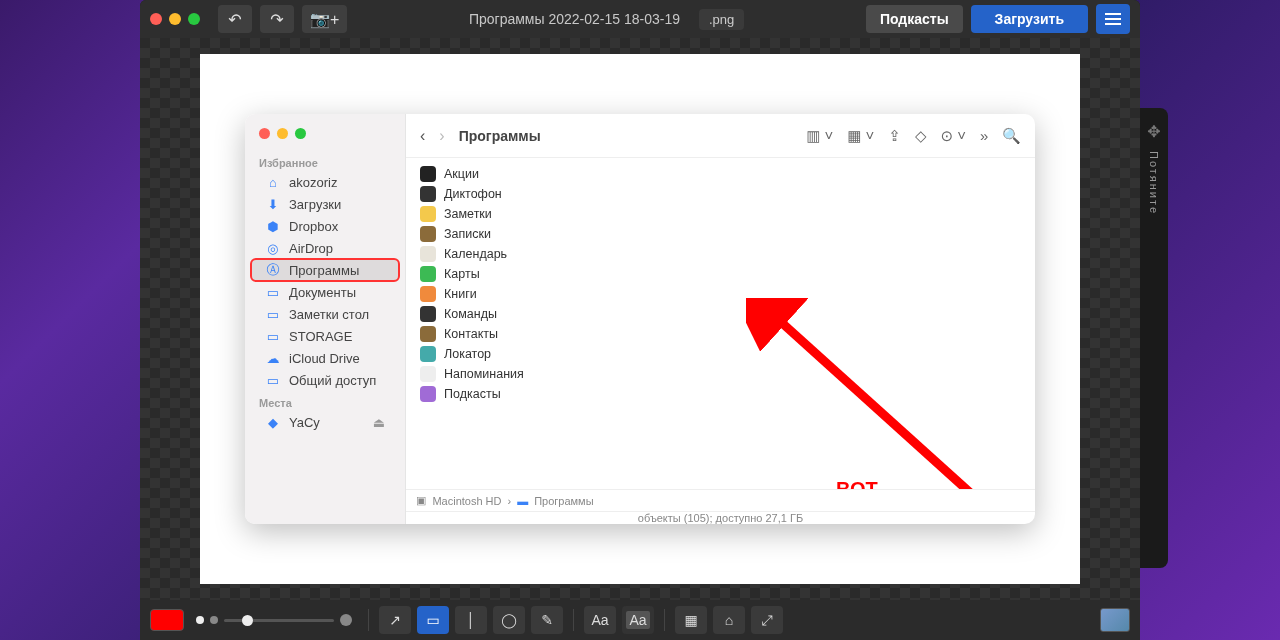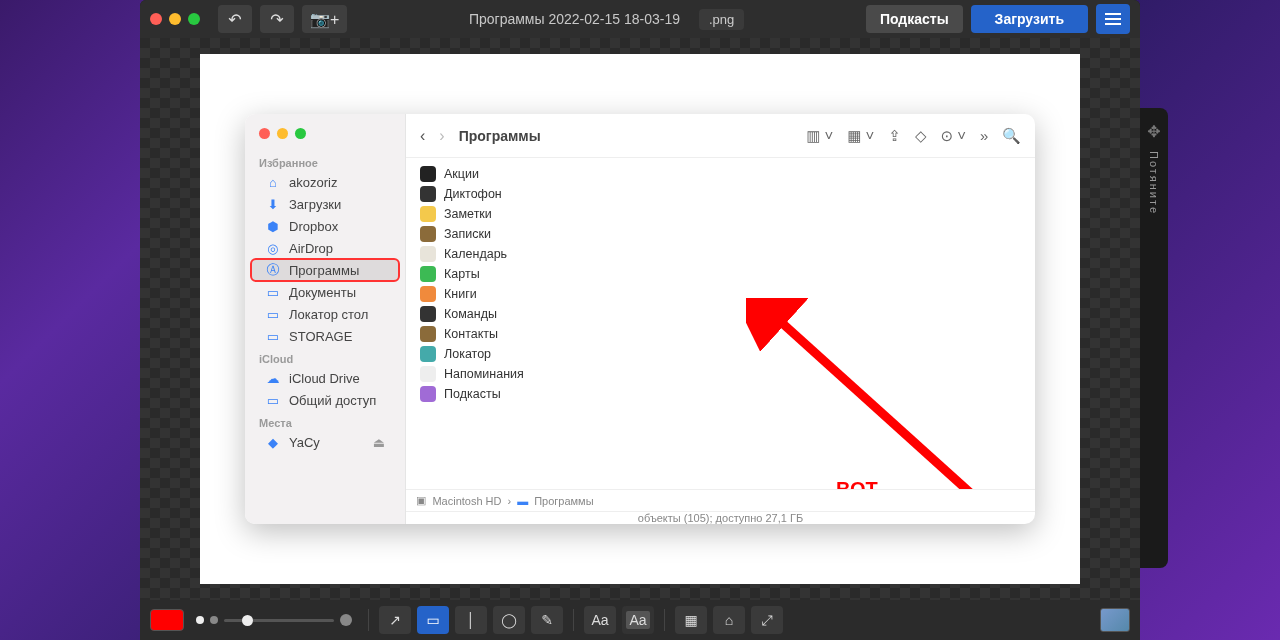--- a/index.html
+++ b/index.html
@@ -156,28 +156,27 @@
               <div class="sitem sel">
                 <span class="ic">Ⓐ</span>
                 <span>Программы</span>
               </div>
               <div class="sitem">
                 <span class="ic">▭</span>
                 <span>Документы</span>
               </div>
               <div class="sitem">
                 <span class="ic">▭</span>
-                <span>Локатор стол</span>
+                <span>Заметки стол</span>
               </div>
               <div class="sitem">
                 <span class="ic">▭</span>
                 <span>STORAGE</span>
               </div>
             </div>
-          <div class="sect">iCloud</div>
           <div id="icloud-list">
               <div class="sitem">
                 <span class="ic">☁</span>
                 <span>iCloud Drive</span>
               </div>
               <div class="sitem">
                 <span class="ic">▭</span>
                 <span>Общий доступ</span>
               </div>
             </div>

